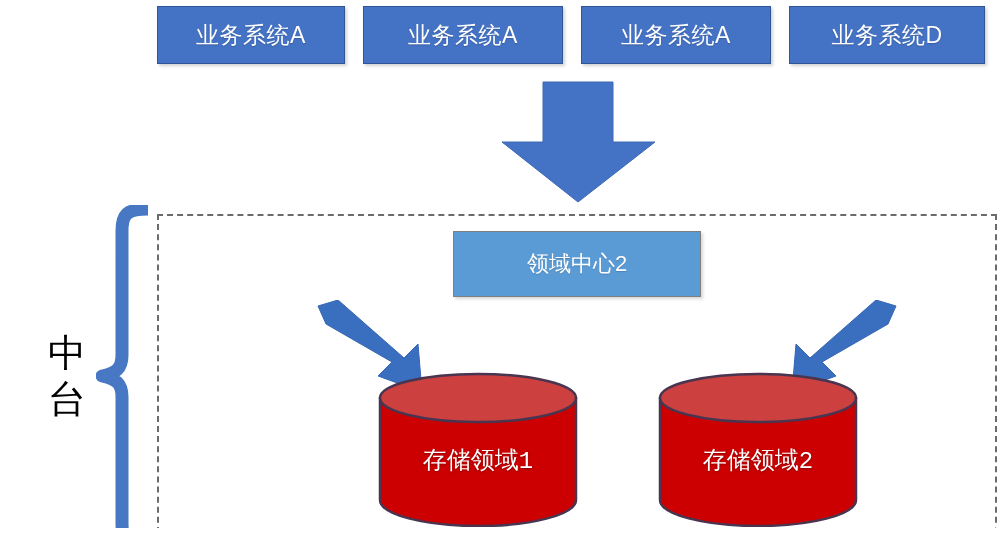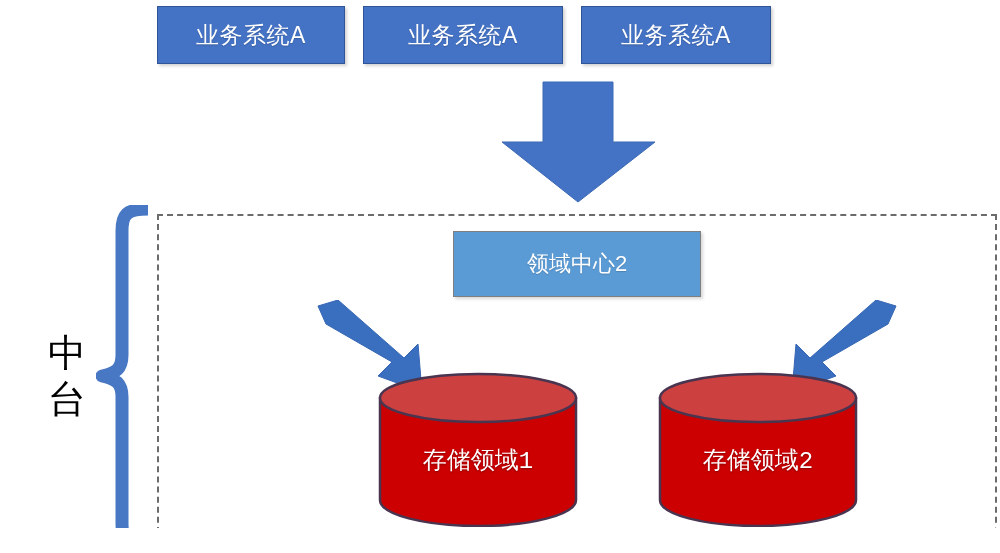--- a/index.html
+++ b/index.html
@@ -143,20 +143,23 @@
 
   <div class="biz-box" style="left:157px; width:188px;">
     <span class="label">业务系统A</span>
   </div>
   <div class="biz-box" style="left:363px; width:200px;">
     <span class="label">业务系统A</span>
   </div>
   <div class="biz-box" style="left:581px; width:190px;">
     <span class="label">业务系统A</span>
   </div>
+  <div class="biz-box" style="left:789px; width:196px;">
+    <span class="label">业务系统D</span>
+  </div>
 
   <svg class="big-arrow" viewBox="0 0 180 125">
     <polygon points="43,2 113,2 113,62 155,62 78,122 2,62 43,62" fill="#4472c4" stroke="#3c6ab5" stroke-width="1"></polygon>
   </svg>
 
   <svg class="brace" viewBox="0 0 60 345">
     <path d="M52 4 C30 4 26 10 26 26 L26 150 C26 164 20 168 6 171 C20 174 26 178 26 192 L26 318 C26 334 30 340 52 341" fill="none" stroke="#4878c4" stroke-width="13" stroke-linecap="butt" stroke-linejoin="round"></path>
   </svg>
 
   <div class="zhongtai">

